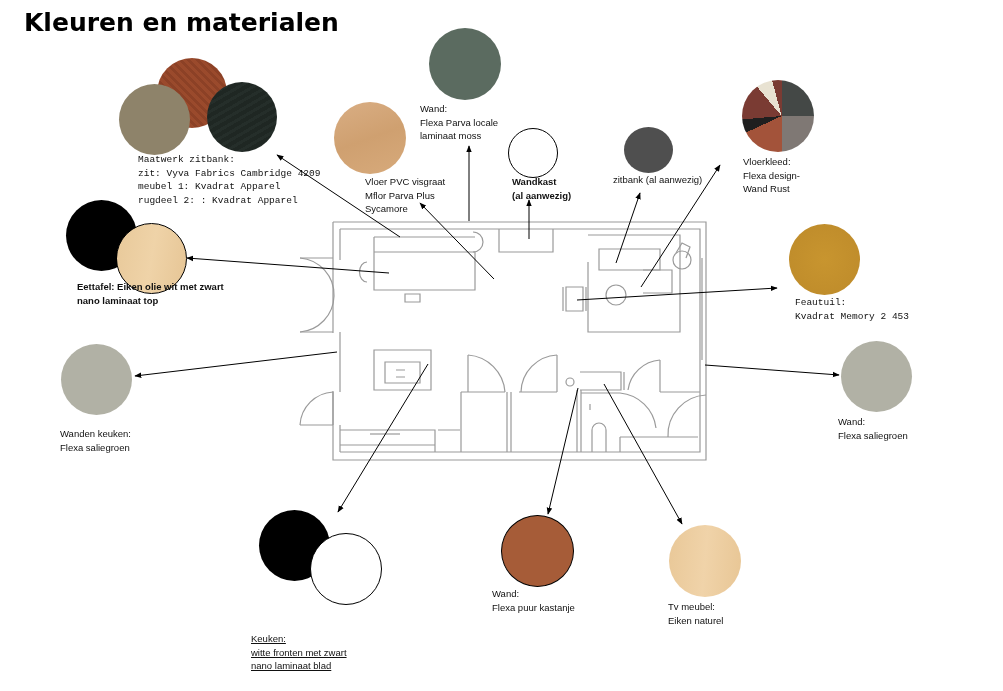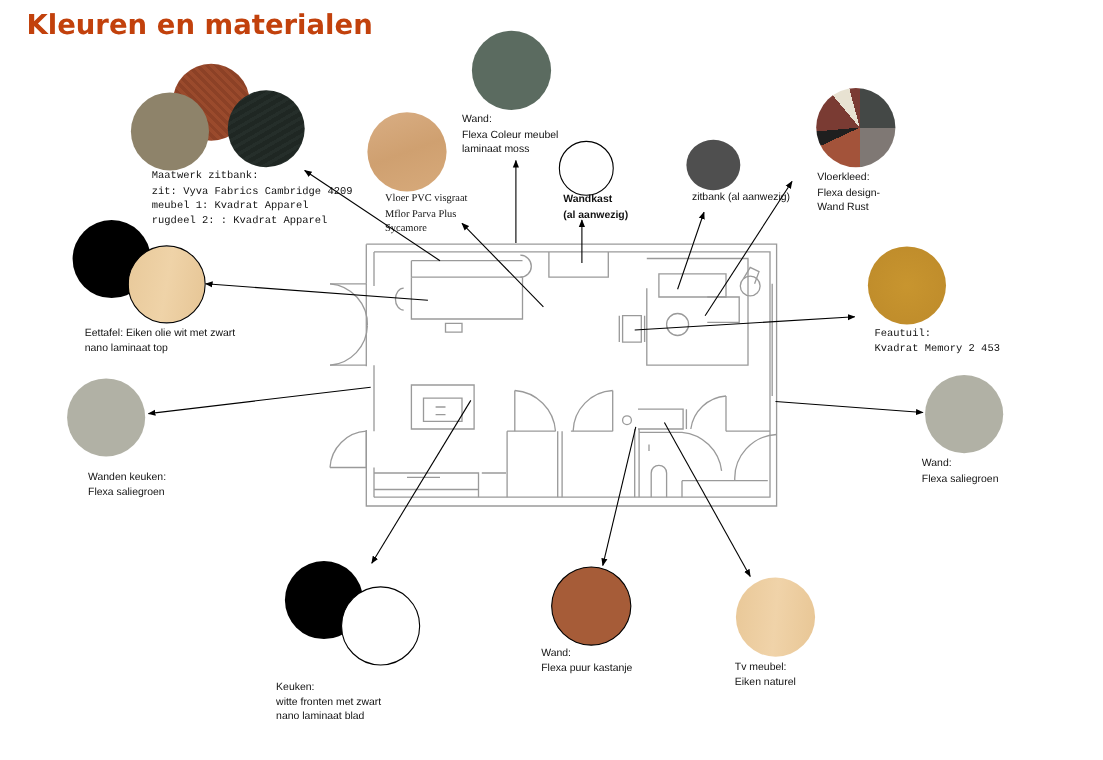--- a/index.html
+++ b/index.html
@@ -1,17 +1,17 @@
 <!DOCTYPE html>
 <html><head>
 <meta charset="utf-8">
 <style>
   html, body { margin: 0; padding: 0; background: #ffffff; }
   body { width: 1003px; height: 691px; position: relative; overflow: hidden; font-family: "DejaVu Sans", sans-serif; }
-  .title { position: absolute; left: 24px; top: 8px; font-family: "DejaVu Sans", sans-serif; font-weight: bold; font-size: 25px; color: #c2410c; letter-spacing: 0px; }
+  .title { position: absolute; left: 24px; top: 8px; font-family: "DejaVu Sans", sans-serif; font-weight: bold; font-size: 25px; color: #000000; letter-spacing: 0px; }
   .swatch { position: absolute; border-radius: 50%; box-sizing: border-box; }
   .swatch.bordered { border: 1px solid #000; }
   .label { position: absolute; font-family: "Liberation Sans", sans-serif; font-size: 9.5px; line-height: 13.5px; color: #111; white-space: nowrap; }
   .label span { display: block; }
   svg.overlay { position: absolute; left: 0; top: 0; }
 </style>
 </head>
 <body>
 
 <div class="title">Kleuren en materialen</div>
@@ -20,79 +20,79 @@
 <div class="swatch" style="left:119px;top:84px;width:71px;height:71px;background:#8e836a;"></div>
 <div class="swatch" style="left:207px;top:82px;width:70px;height:70px;background:repeating-linear-gradient(-30deg,#1f2723 0 4px,#252e2a 4px 7px);"></div>
 <div class="label" style="left:138px;top:153px;font-family:Liberation Mono, monospace;">
   <span>Maatwerk zitbank:</span>
   <span>zit: Vyva Fabrics Cambridge 4209</span>
   <span>meubel 1: Kvadrat Apparel</span>
   <span>rugdeel 2: : Kvadrat Apparel</span>
 </div>
 
 <div class="swatch" style="left:334px;top:102px;width:72px;height:72px;background:linear-gradient(160deg,#d9ae84 0%,#cfa070 50%,#d7aa7b 100%);"></div>
-<div class="label" style="left:350px;top:175px;font-family:Liberation Serif, serif;">
+<div class="label" style="left:365px;top:175px;">
   <span>Vloer PVC visgraat</span>
   <span>Mflor Parva Plus</span>
   <span>Sycamore</span>
 </div>
 
 <div class="swatch" style="left:429px;top:28px;width:72px;height:72px;background:#5b6b60;"></div>
 <div class="label" style="left:420px;top:102px;">
   <span>Wand:</span>
-  <span>Flexa Coleur meubel</span>
+  <span>Flexa Parva locale</span>
   <span>laminaat moss</span>
 </div>
 
 <div class="swatch bordered" style="left:508px;top:128px;width:50px;height:50px;background:#ffffff;"></div>
 <div class="label" style="left:512px;top:175px;font-weight:bold;">
   <span>Wandkast</span>
   <span>(al aanwezig)</span>
 </div>
 
 <div class="swatch" style="left:624px;top:127px;width:49px;height:46px;background:#4f4f4f;"></div>
-<div class="label" style="left:613px;top:173px;margin-left:16px;">
+<div class="label" style="left:613px;top:173px;">
   <span>zitbank (al aanwezig)</span>
 </div>
 
 <div class="swatch" style="left:742px;top:80px;width:72px;height:72px;overflow:hidden;background:conic-gradient(from 0deg at 55% 50%, #444846 0deg 90deg, #7f7874 90deg 180deg, #a3533a 180deg 245deg, #1f1f1f 245deg 265deg, #7a3b33 265deg 320deg, #e8e2d2 320deg 345deg, #7a3b33 345deg 360deg);"></div>
 <div class="label" style="left:743px;top:155px;">
   <span>Vloerkleed:</span>
   <span>Flexa design-</span>
   <span>Wand Rust</span>
 </div>
 
 <div class="swatch" style="left:66px;top:200px;width:71px;height:71px;background:#000000;"></div>
 <div class="swatch bordered" style="left:116px;top:223px;width:71px;height:71px;background:linear-gradient(100deg,#e8c99a,#efd3a8,#e6c595);"></div>
-<div class="label" style="left:77px;top:296px;">
+<div class="label" style="left:77px;top:280px;font-weight:bold;">
   <span>Eettafel: Eiken olie wit met zwart</span>
   <span>nano laminaat top</span>
 </div>
 
 <div class="swatch" style="left:789px;top:224px;width:71px;height:71px;background:radial-gradient(circle,#c8952f,#bd8a2a);"></div>
 <div class="label" style="left:795px;top:296px;font-family:Liberation Mono, monospace;">
   <span>Feautuil:</span>
   <span>Kvadrat Memory 2 453</span>
 </div>
 
 <div class="swatch" style="left:61px;top:344px;width:71px;height:71px;background:#b1b1a5;"></div>
-<div class="label" style="left:60px;top:427px;margin-left:20px;">
+<div class="label" style="left:60px;top:427px;">
   <span>Wanden keuken:</span>
   <span>Flexa saliegroen</span>
 </div>
 
 <div class="swatch" style="left:841px;top:341px;width:71px;height:71px;background:#b1b1a5;"></div>
 <div class="label" style="left:838px;top:415px;">
   <span>Wand:</span>
   <span>Flexa saliegroen</span>
 </div>
 
 <div class="swatch" style="left:259px;top:510px;width:71px;height:71px;background:#000000;"></div>
 <div class="swatch bordered" style="left:310px;top:533px;width:72px;height:72px;background:#ffffff;"></div>
-<div class="label" style="left:251px;top:618px;">
+<div class="label" style="left:251px;top:632px;text-decoration:underline;">
   <span>Keuken:</span>
   <span>witte fronten met zwart</span>
   <span>nano laminaat blad</span>
 </div>
 
 <div class="swatch bordered" style="left:501px;top:515px;width:73px;height:72px;background:#a65c38;"></div>
 <div class="label" style="left:492px;top:587px;">
   <span>Wand:</span>
   <span>Flexa puur kastanje</span>
 </div>

